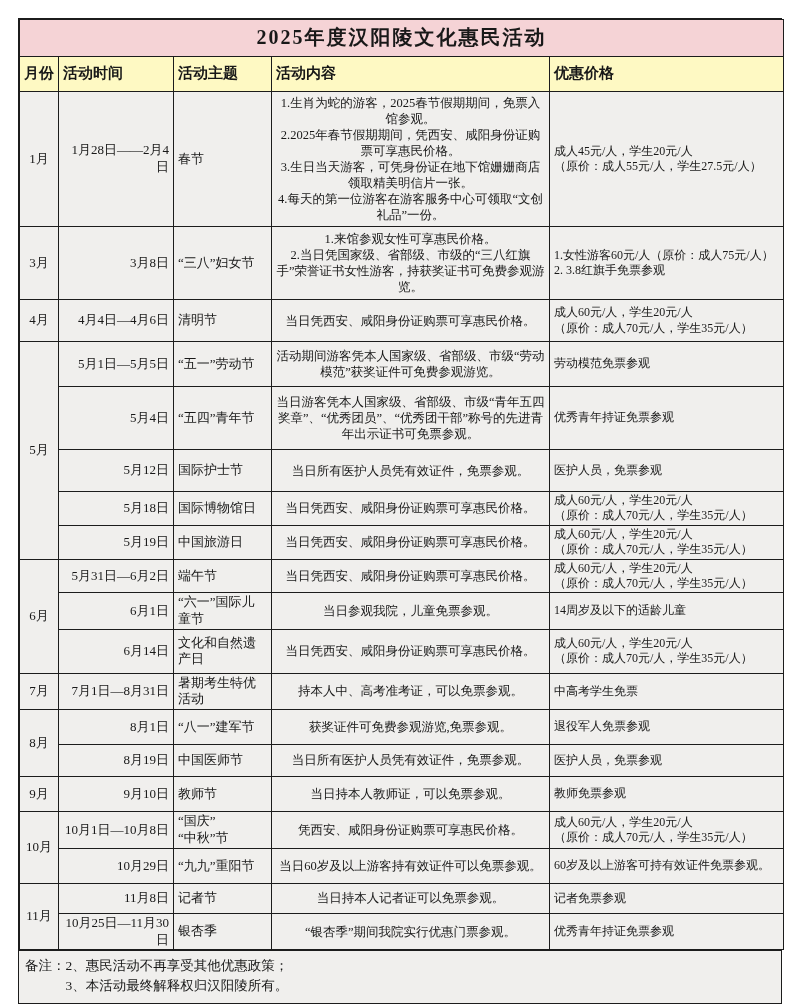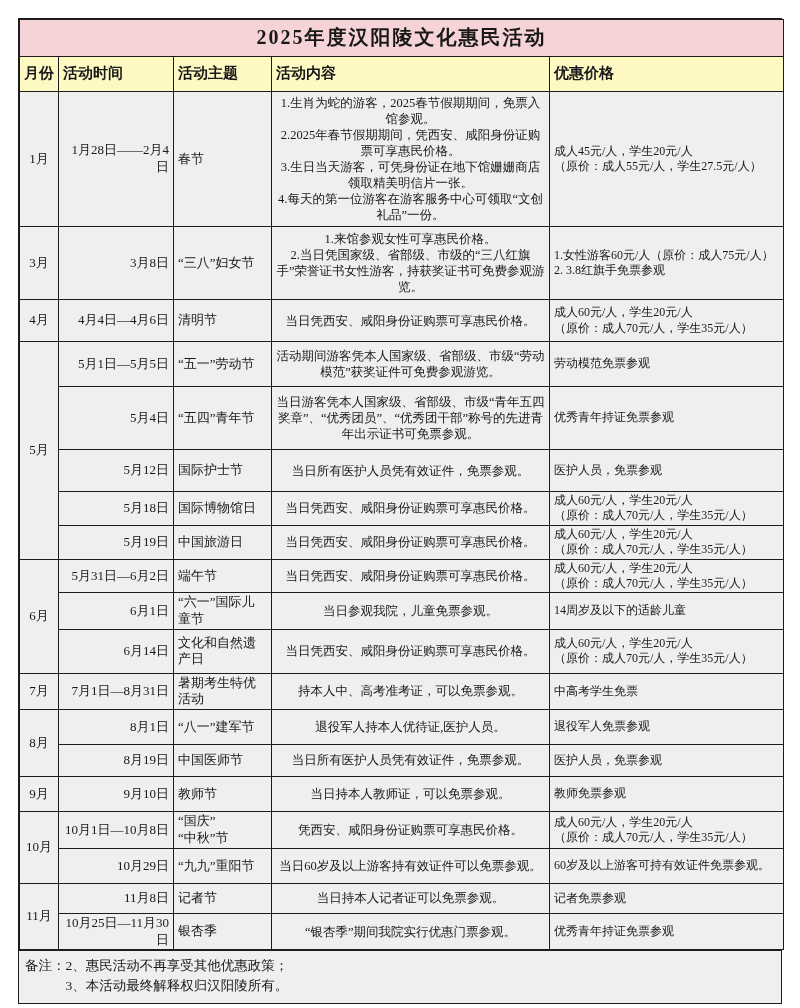--- a/index.html
+++ b/index.html
@@ -164,21 +164,21 @@
         <td class="c-month">7月</td>
         <td class="c-time">7月1日—8月31日</td>
         <td class="c-theme">暑期考生特优活动</td>
         <td class="c-content">持本人中、高考准考证，可以免票参观。</td>
         <td class="c-price">中高考学生免票</td>
       </tr>
       <tr style="height:35px">
         <td class="c-month" rowspan="2">8月</td>
         <td class="c-time">8月1日</td>
         <td class="c-theme">“八一”建军节</td>
-        <td class="c-content">退役军人持本人优待证,医护人员。</td>
+        <td class="c-content">获奖证件可免费参观游览,免票参观。</td>
         <td class="c-price">退役军人免票参观</td>
       </tr>
       <tr style="height:32px">
         <td class="c-time">8月19日</td>
         <td class="c-theme">中国医师节</td>
         <td class="c-content">当日所有医护人员凭有效证件，免票参观。</td>
         <td class="c-price">医护人员，免票参观</td>
       </tr>
       <tr style="height:35px">
         <td class="c-month">9月</td>

